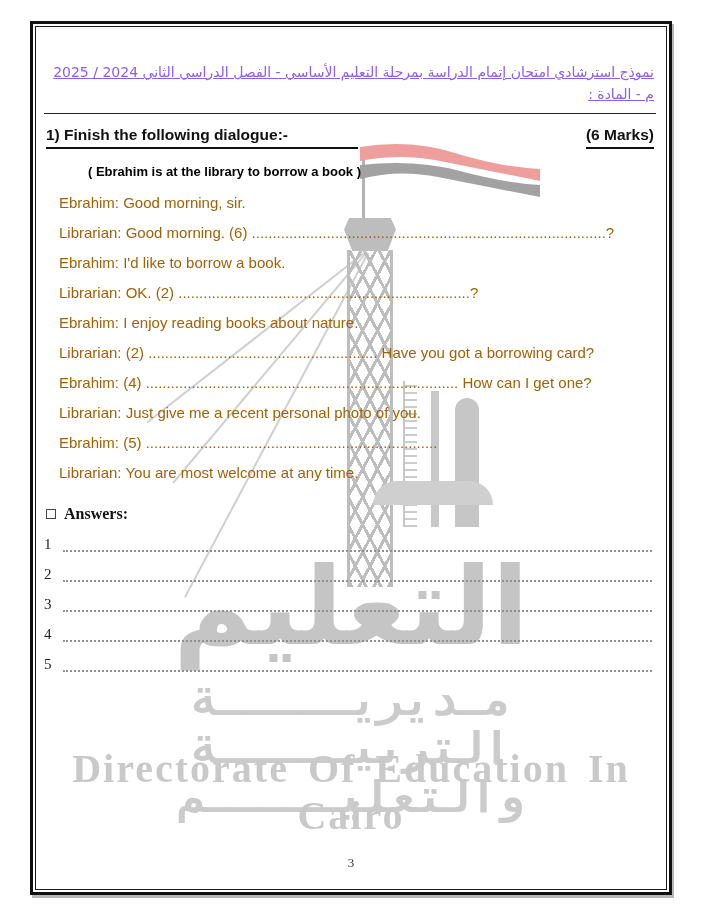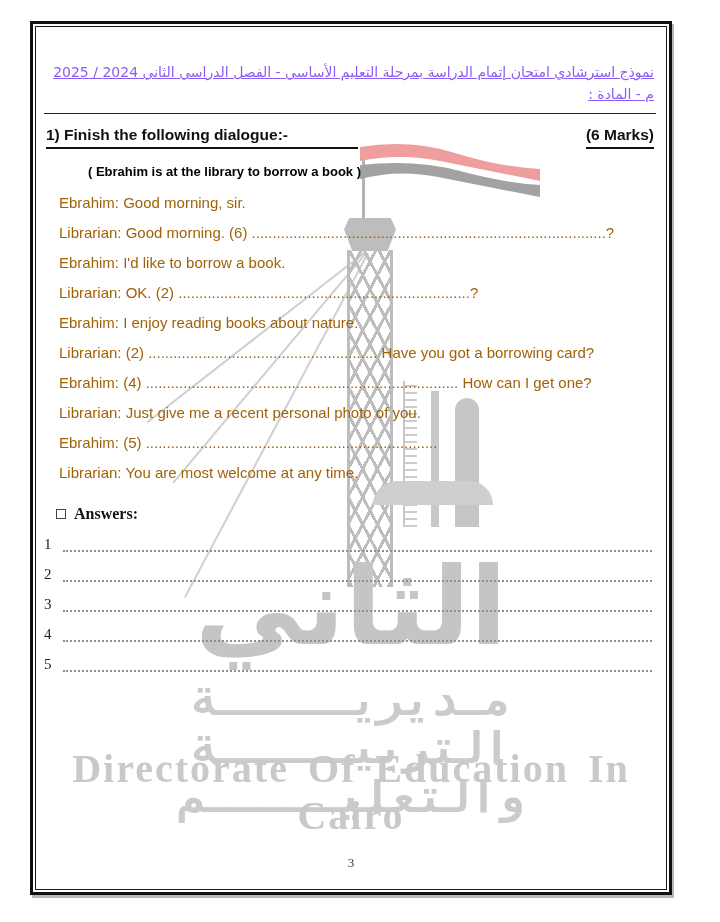--- a/index.html
+++ b/index.html
@@ -73,21 +73,21 @@
   .q-row { display:flex; justify-content:space-between; align-items:flex-start; margin:12px 2px 0 2px; font-weight:bold; font-size:15.5px; color:#111; }
   .q-title { border-bottom:2px solid #111; padding:0 70px 3px 0; }
   .q-marks { border-bottom:2px solid #111; padding-bottom:3px; }
 
   .stage { margin:15px 0 0 44px; font-weight:bold; font-size:13px; color:#000000; }
 
   .dlg { margin:13px 0 0 15px; font-size:15px; line-height:17px; color:#a16207; white-space:nowrap; overflow:hidden; }
   .dlg.first { margin-top:15px; }
 
   .ans-head {
-    margin:24px 0 0 12px; display:flex; align-items:center; gap:8px;
+    margin:24px 0 0 2px; display:flex; align-items:center; gap:8px;
     font-family:"Liberation Serif", serif; font-weight:bold; font-size:16px; color:#111;
   }
   .ans-box { width:10px; height:10px; border:1.5px solid #444; background:transparent; flex:0 0 auto; }
   .ans-row {
     display:flex; align-items:flex-end; height:16px; margin:14px 2px 0 0;
     font-family:"Liberation Serif", serif; font-size:15px; color:#222;
   }
   .ans-num { width:13px; flex:0 0 auto; }
   .ans-dots { flex:1; height:100%; margin:0 2px 1px 6px; border-bottom:2px dotted #8f8f8f; }
 
@@ -110,21 +110,21 @@
       <svg class="wm-flag" width="180" height="60" viewBox="0 0 180 60">
         <path d="M0,8 Q50,0 95,14 T180,30 L180,42 Q120,30 80,22 T0,22 Z" fill="#ef9e9e"></path>
         <path d="M0,26 Q55,20 100,32 T180,46 L180,58 Q118,46 78,38 T0,40 Z" fill="#a2a2a2"></path>
       </svg>
       <div class="wm-pod"></div>
       <div class="wm-lattice"></div>
       <div class="wm-bldg1"></div>
       <div class="wm-bldg2"></div>
       <div class="wm-statue"></div>
       <div class="wm-hill"></div>
-      <div class="wm-cairo">الثاني</div>
+      <div class="wm-cairo">التعليم</div>
       <div class="wm-ministry">مـديريـــــة التربيـــــة والتعليـــــم</div>
       <div class="wm-directorate">Directorate Of Education In Cairo</div>
     </div>
 
     <div class="content">
       <div class="ar-header">نموذج استرشادي امتحان إتمام الدراسة بمرحلة التعليم الأساسي - الفصل الدراسي الثاني 2024 / 2025 م - المادة :</div>
 
       <div class="q-row">
         <span class="q-title">1)  Finish the following dialogue:-</span>
         <span class="q-marks">(6 Marks)</span>

